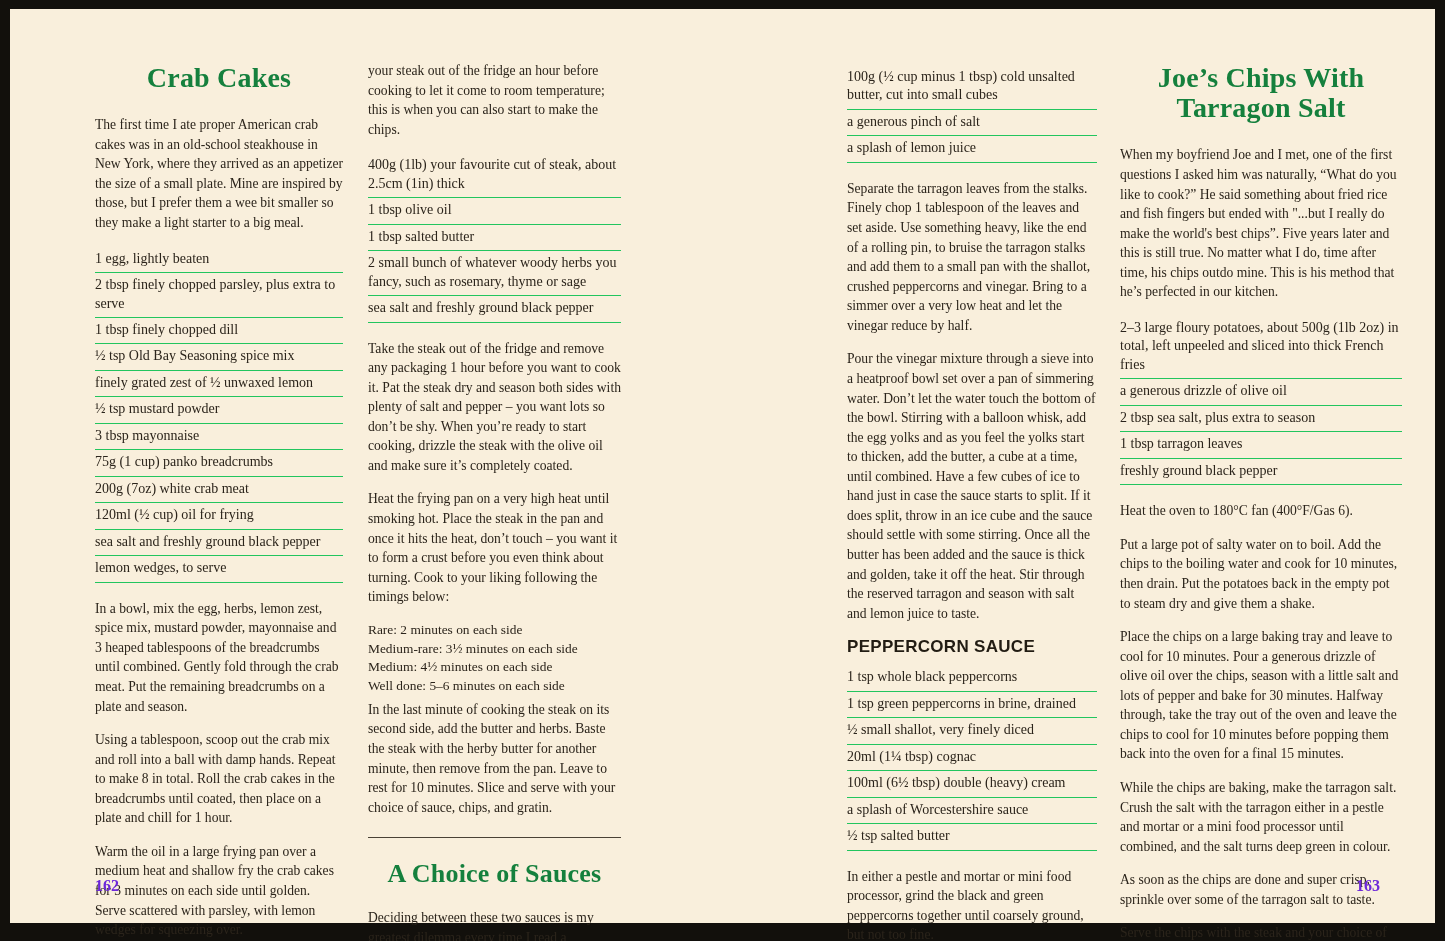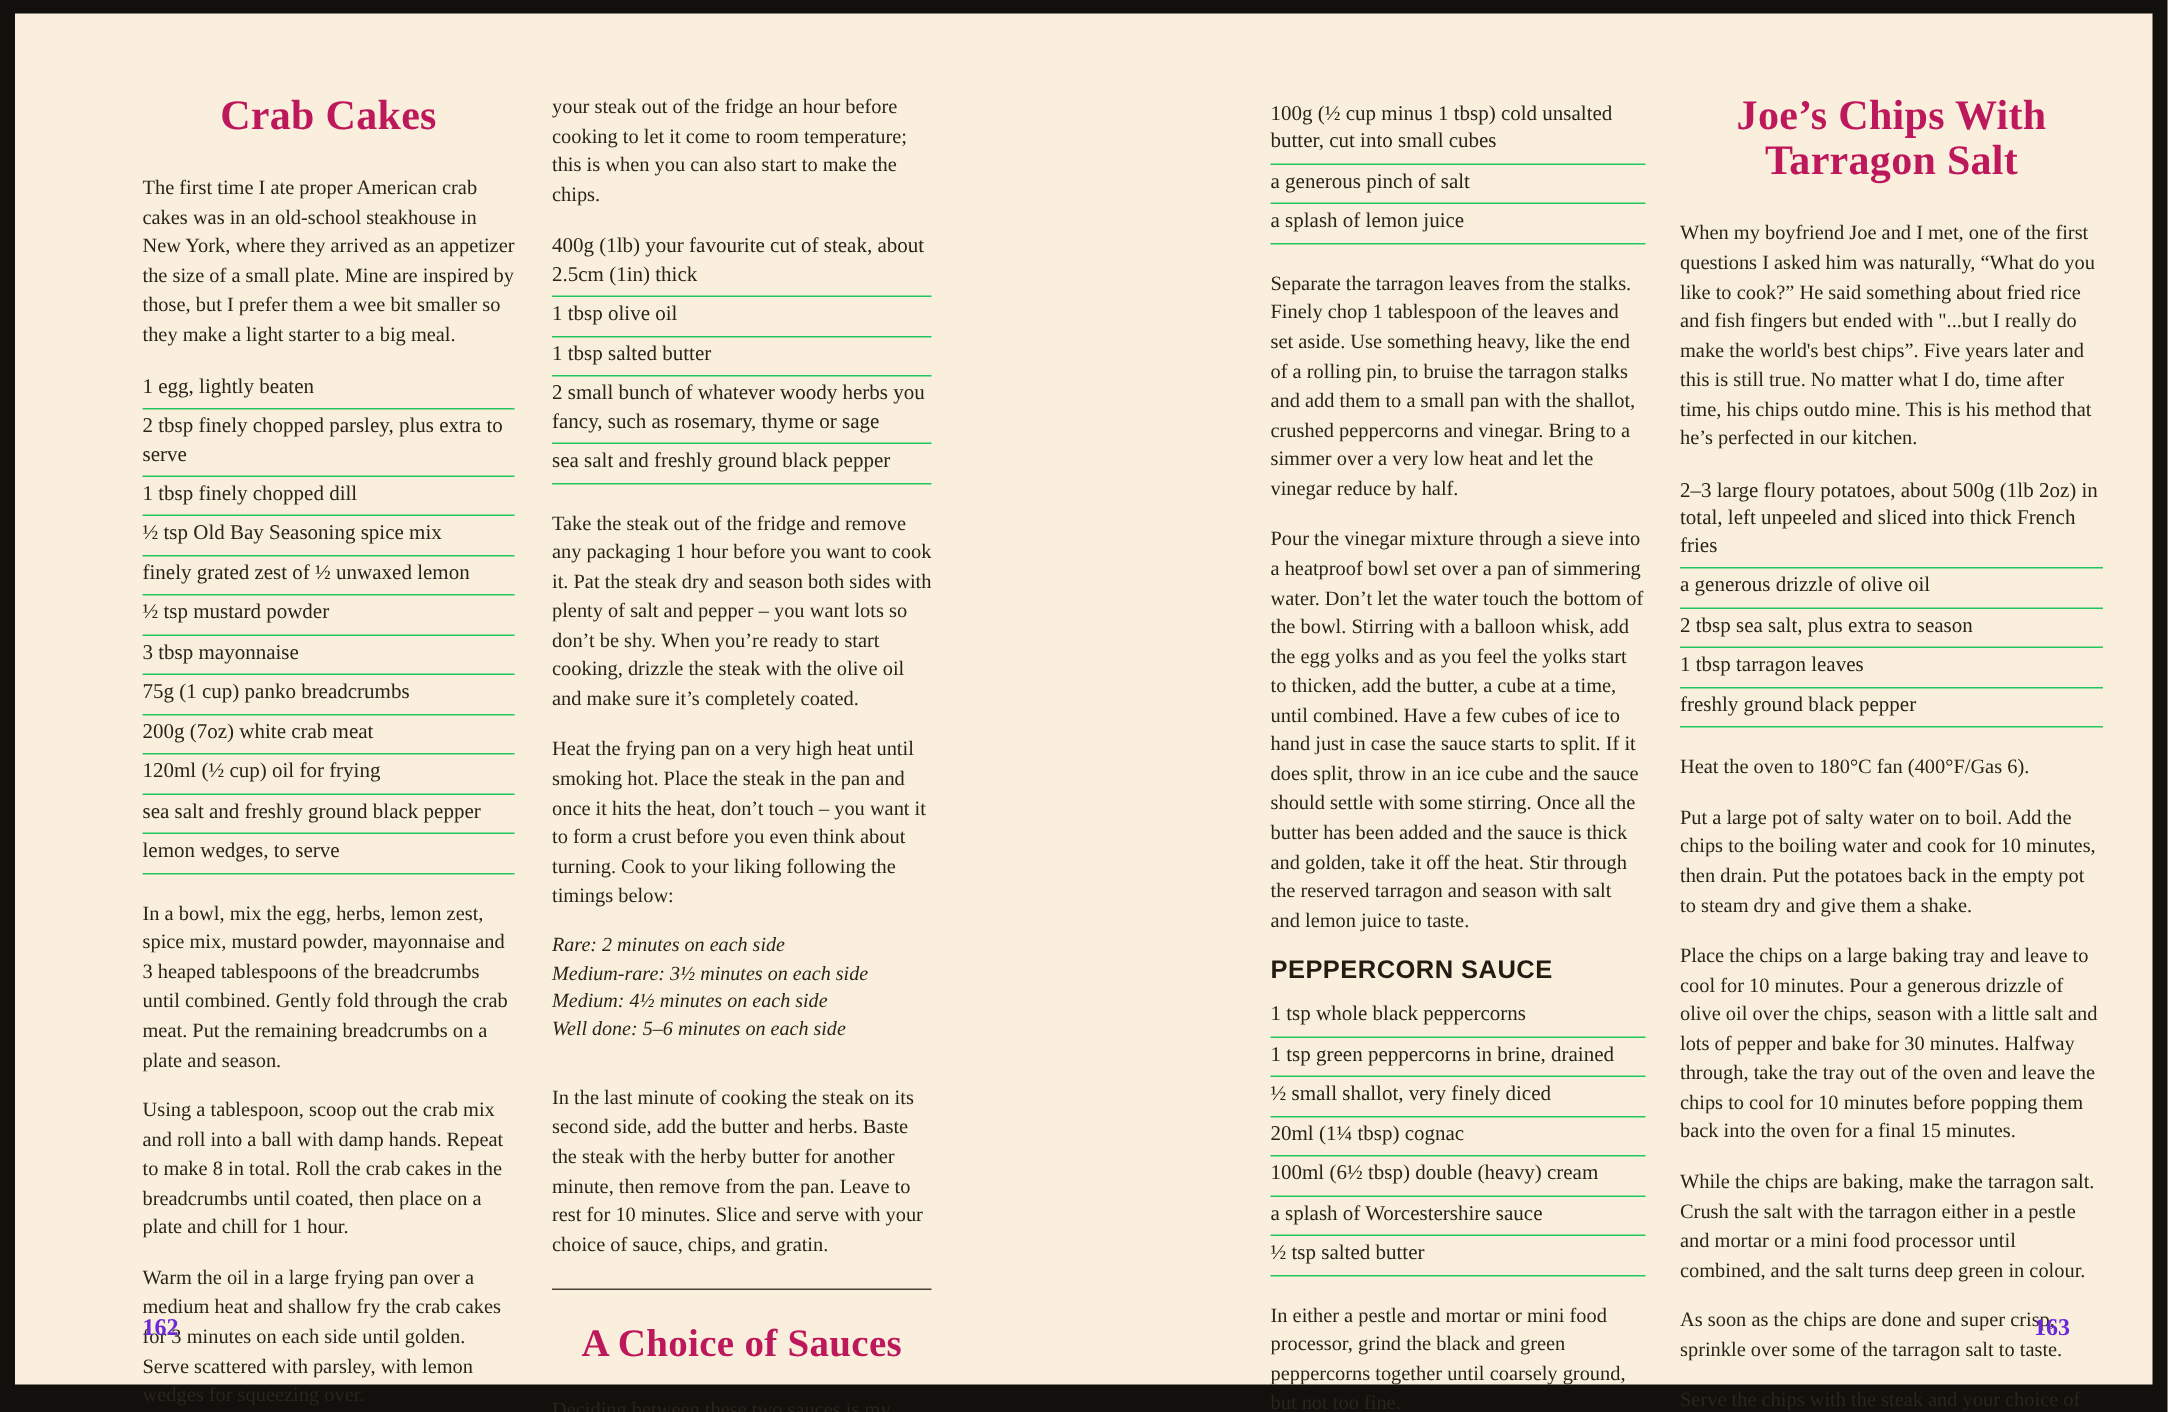--- a/index.html
+++ b/index.html
@@ -24,21 +24,21 @@
     text-align: left;
   }
   .col-1 { left: 85px;  width: 248px; }
   .col-2 { left: 358px; width: 253px; }
   .col-3 { left: 837px; width: 250px; }
   .col-4 { left: 1110px; width: 282px; }
 
   .recipe-title {
     font-size: 28px;
     font-weight: bold;
-    color: #be185d;
+    color: #15803d;
     text-align: center;
     line-height: 1.08;
     margin: 2px 0 22px 0;
     letter-spacing: 0.2px;
   }
   .recipe-title.small { font-size: 26px; margin-bottom: 20px; }
 
   p.body-text {
     font-size: 13.6px;
     line-height: 1.44;
@@ -48,24 +48,23 @@
   .ingredient-list { margin: 4px 0 16px 0; }
   .ingredient-item {
     font-size: 14px;
     font-weight: normal;
     line-height: 1.32;
     padding: 3px 0 4px 0;
     border-bottom: 1px solid #22c55e;
   }
 
   .timings {
-    font-style: italic;
     font-size: 13.4px;
     line-height: 1.4;
-    margin: 0 0 26px 0;
+    margin: 0 0 4px 0;
   }
   .timing-line { display: block; }
 
   .section-rule {
     border: none;
     border-top: 1px solid #4a4236;
     margin: 20px 0 22px 0;
   }
 
   .sauce-subhead {

